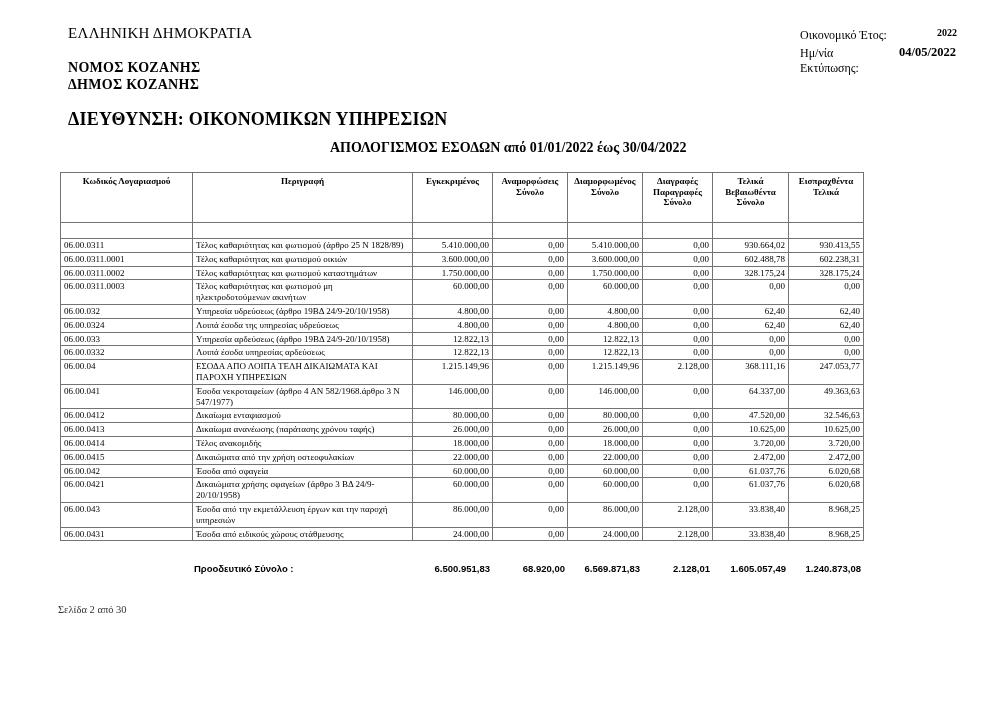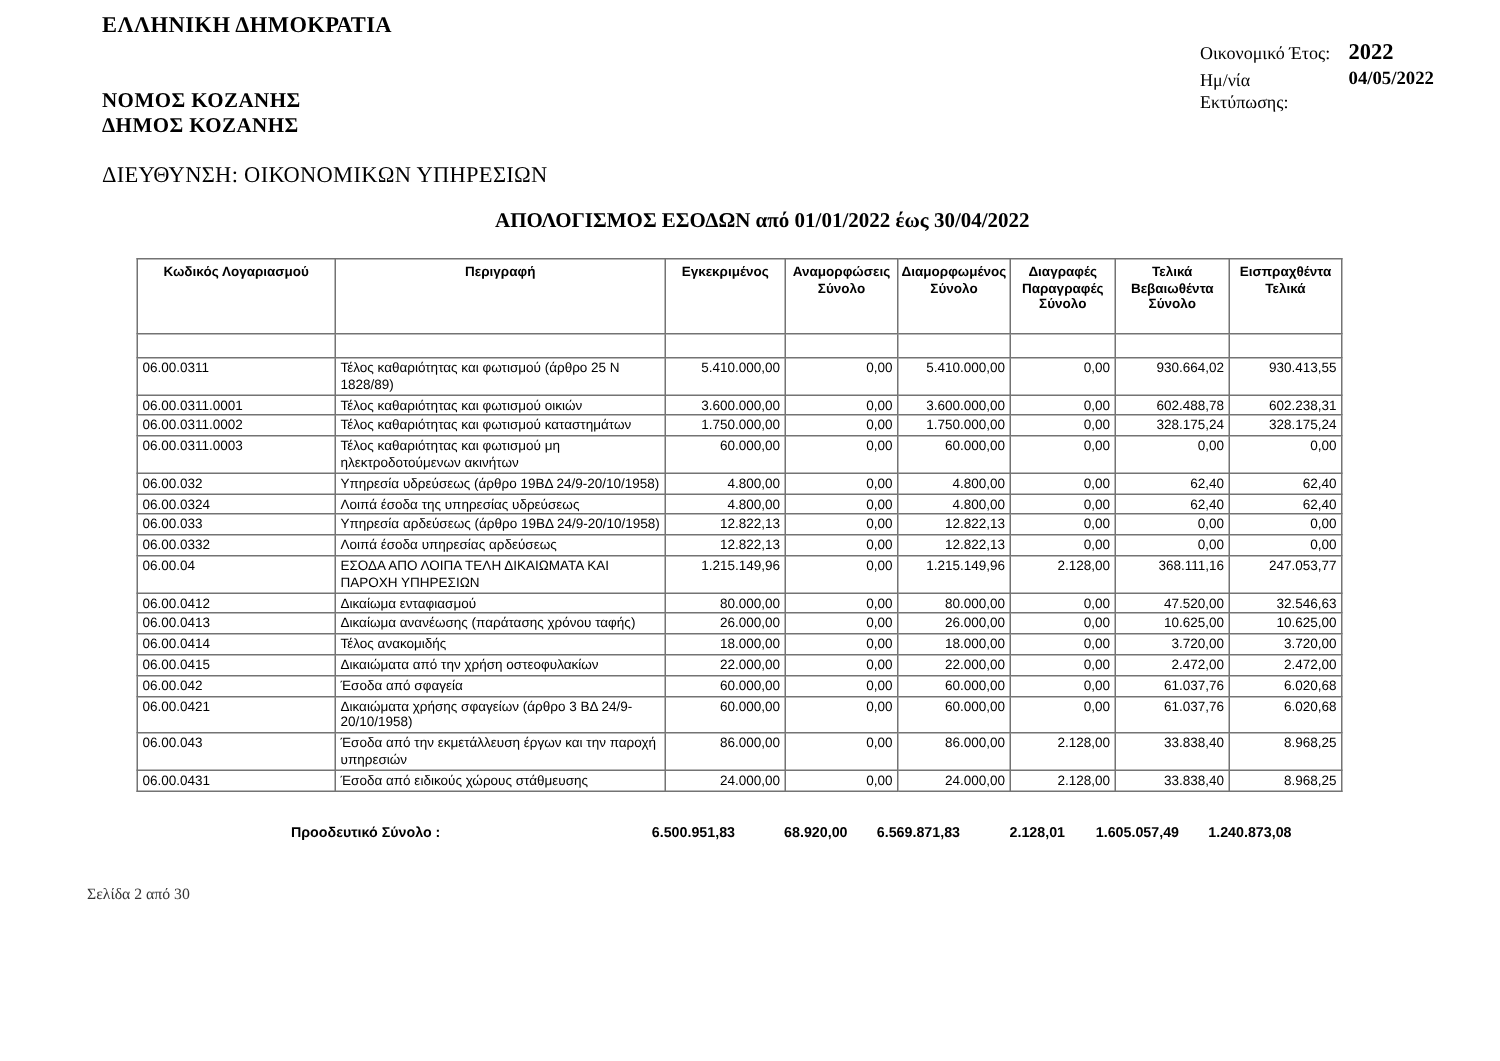--- a/index.html
+++ b/index.html
@@ -3,37 +3,36 @@
 <meta charset="utf-8">
 <style>
   html,body { margin:0; padding:0; }
   body {
     width:1000px; height:707px; background:#ffffff; color:#000;
     font-family:"Liberation Serif", serif; position:relative; overflow:hidden;
   }
   .abs { position:absolute; }
 
   
-  .org-line1 { left:68px; top:9px; font-size:15px; font-weight:bold; letter-spacing:.3px; }
+  .org-line1 { left:68px; top:25px; font-size:15px; font-weight:normal; letter-spacing:.3px; }
   .org-line2 { left:68px; top:60px; font-size:14px; font-weight:bold; letter-spacing:.3px; }
   .org-line3 { left:68px; top:77px; font-size:14px; font-weight:bold; letter-spacing:.3px;text-align:right; }
-  .dept-line { left:68px; top:109px; font-size:15px; font-weight:normal; letter-spacing:.2px; }
+  .dept-line { left:68px; top:109px; font-size:18px; font-weight:bold; letter-spacing:.2px; }
   .report-title { left:330px; top:140px; font-size:14px; font-weight:bold; }
 
   .meta-label-year { left:800px; top:28px; font-size:12px; }
-  .meta-value-year { left:899px; top:27px; font-size:15px; font-weight:bold; }
+  .meta-value-year { left:937px; top:27px; font-size:10px; font-weight:bold; }
   .meta-label-date { left:800px; top:46px; width:72px; font-size:12px; line-height:1.25; }
   .meta-value-date { left:899px; top:45px; font-size:12.5px; font-weight:bold; }
 
   
   #table-wrap { position:absolute; left:60px; top:172px; width:803px; }
   table.report {
     border-collapse:collapse; table-layout:fixed; width:803px;
-    font-family:Liberation Sans, sans-serif;
-    margin-left:31px;
+    font-family:Liberation Serif, serif;
   }
   table.report th, table.report td { border:1px solid #737373; box-sizing:border-box; }
   table.report th {
     font-size:9px; line-height:1.18; text-align:center; vertical-align:top;
     padding:3px 2px 0 2px; height:50px; font-weight:bold;
   }
   table.report td {
     font-size:9px; line-height:1.2; padding:1px 3px; vertical-align:top;
     word-wrap:break-word;
   }
@@ -196,20 +195,30 @@
           <td class="code-cell">06.00.04</td>
           <td class="desc-cell">ΕΣΟΔΑ ΑΠΟ ΛΟΙΠΑ ΤΕΛΗ ΔΙΚΑΙΩΜΑΤΑ ΚΑΙ ΠΑΡΟΧΗ ΥΠΗΡΕΣΙΩΝ</td>
           <td class="num-cell">1.215.149,96</td>
           <td class="num-cell">0,00</td>
           <td class="num-cell">1.215.149,96</td>
           <td class="num-cell">2.128,00</td>
           <td class="num-cell">368.111,16</td>
           <td class="num-cell">247.053,77</td>
         </tr>
         <tr>
+          <td class="code-cell">06.00.041</td>
+          <td class="desc-cell">Έσοδα νεκροταφείων (άρθρο 4 ΑΝ 582/1968.άρθρο 3 Ν 547/1977)</td>
+          <td class="num-cell">146.000,00</td>
+          <td class="num-cell">0,00</td>
+          <td class="num-cell">146.000,00</td>
+          <td class="num-cell">0,00</td>
+          <td class="num-cell">64.337,00</td>
+          <td class="num-cell">49.363,63</td>
+        </tr>
+        <tr>
           <td class="code-cell">06.00.0412</td>
           <td class="desc-cell">Δικαίωμα ενταφιασμού</td>
           <td class="num-cell">80.000,00</td>
           <td class="num-cell">0,00</td>
           <td class="num-cell">80.000,00</td>
           <td class="num-cell">0,00</td>
           <td class="num-cell">47.520,00</td>
           <td class="num-cell">32.546,63</td>
         </tr>
         <tr>

